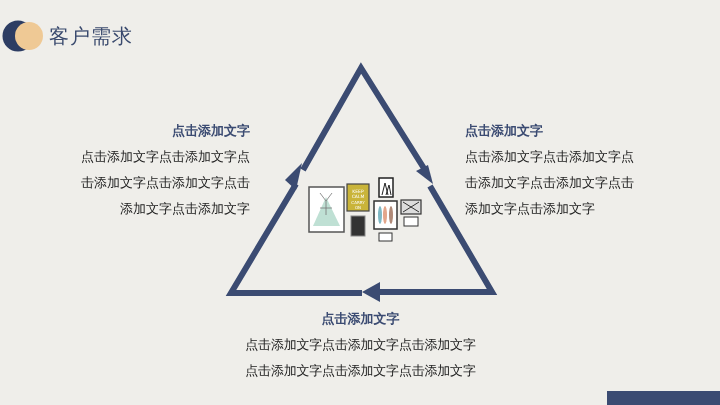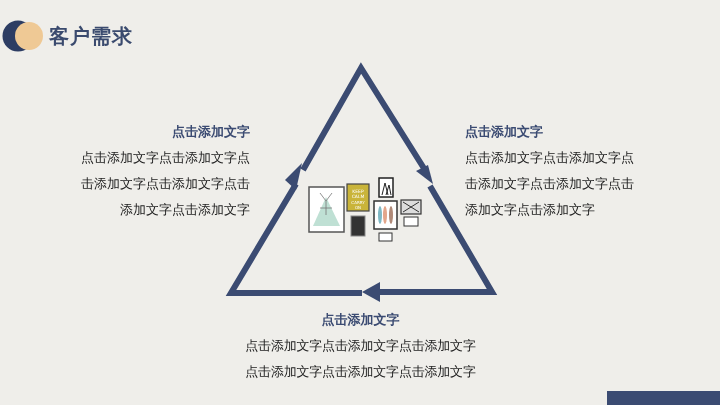--- a/index.html
+++ b/index.html
@@ -1,20 +1,20 @@
 <!DOCTYPE html>
 <html><head>
 <meta charset="utf-8">
 <style>
   html,body{margin:0;padding:0;}
   body{width:720px;height:405px;position:relative;overflow:hidden;background:#efeeea;font-family:"DejaVu Sans","Liberation Sans",sans-serif;}
   .logo{position:absolute;left:1px;top:19px;width:46px;height:34px;}
-  .title{position:absolute;left:49px;top:22px;font-size:20px;font-weight:bold;color:#3a4a6e;letter-spacing:1px;line-height:28px;}
+  .title{position:absolute;left:49px;top:22px;font-size:20px;font-weight:normal;color:#3a4a6e;letter-spacing:1px;line-height:28px;}
   .diagram{position:absolute;left:0;top:0;width:720px;height:405px;}
-  .block{position:absolute;font-size:13px;color:#222;line-height:26px;white-space:nowrap;}
+  .block{position:absolute;font-size:13px;color:#222;line-height:26px;white-space:nowrap;font-family:Liberation Mono, monospace;}
   .block .head{font-weight:bold;color:#3b4b72;font-size:13px;}
   .left-block{right:470px;top:119px;text-align:right;}
   .right-block{left:465px;top:119px;text-align:left;}
   .bottom-block{left:238px;top:307px;width:245px;text-align:center;}
   .bottom-block .line{letter-spacing:-0.2px;}
   .corner-bar{position:absolute;left:607px;top:391px;width:113px;height:14px;background:#3b4b72;}
 </style>
 </head>
 <body>
 

